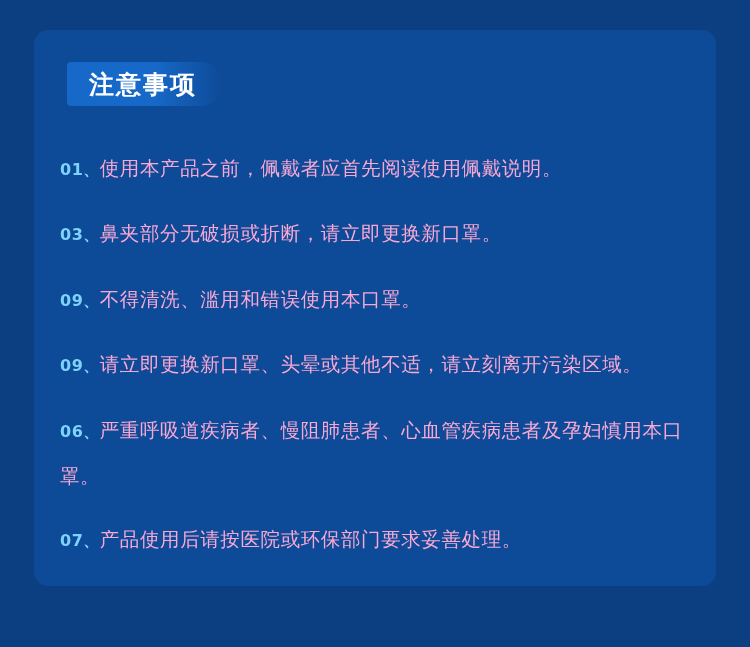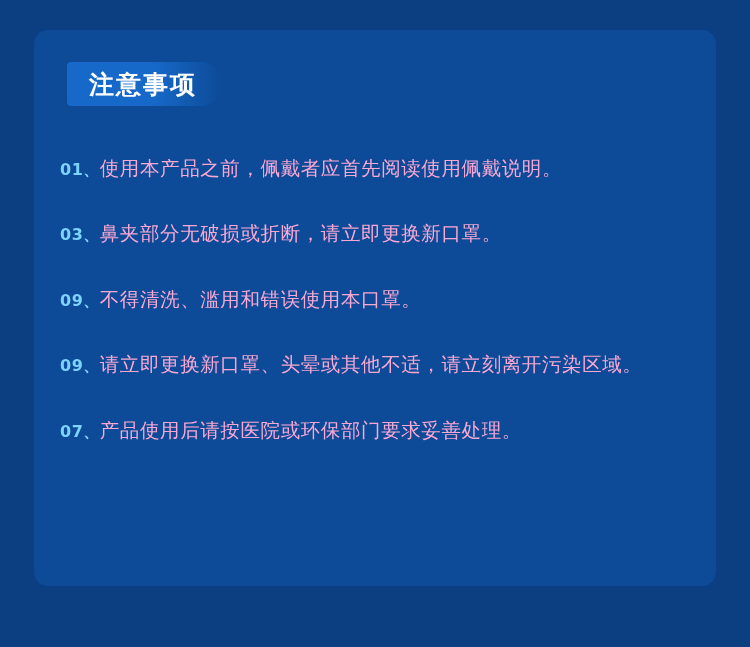--- a/index.html
+++ b/index.html
@@ -107,20 +107,23 @@
       </p>
 
       <p class="item">
         <span class="num">09、</span><span class="txt">不得清洗、滥用和错误使用本口罩。</span>
       </p>
 
       <p class="item">
         <span class="num">09、</span><span class="txt">请立即更换新口罩、头晕或其他不适，请立刻离开污染区域。</span>
       </p>
 
+      <p class="item">
+        <span class="num">06、</span><span class="txt">严重呼吸道疾病者、慢阻肺患者、心血管疾病患者及孕妇慎用本口罩。</span>
+      </p>
 
       <p class="item">
         <span class="num">07、</span><span class="txt">产品使用后请按医院或环保部门要求妥善处理。</span>
       </p>
 
     </div>
   </div>
 </div>
 
 </body></html>

